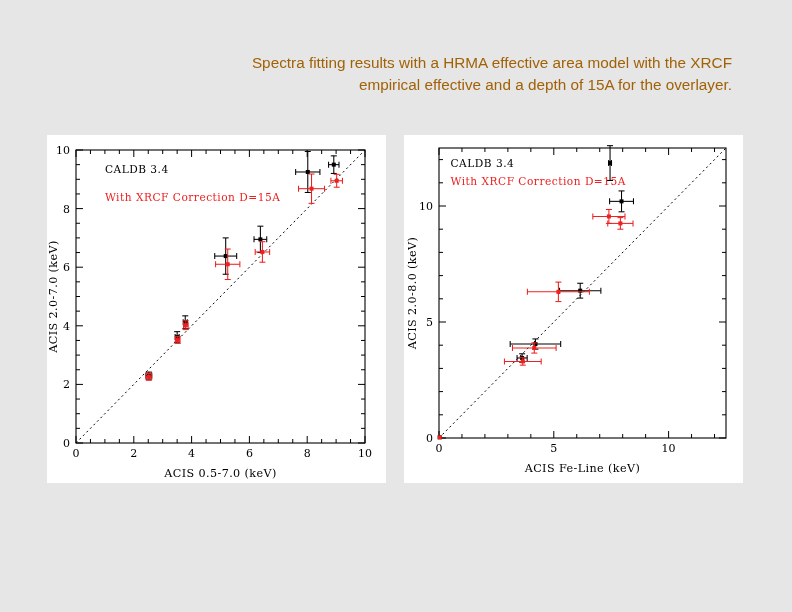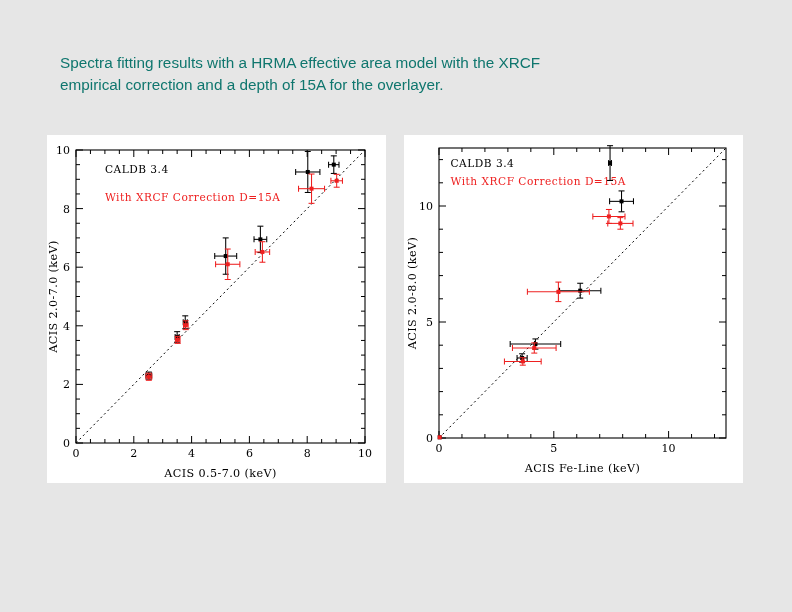--- a/index.html
+++ b/index.html
@@ -22,22 +22,22 @@
     height: 612px;
     background: #e6e6e6;
   }
 
   
   #title {
     position: absolute;
     left: 60px;
     top: 52px;
     width: 672px;
-    text-align: left;
-    color: #0f766e;
+    text-align: right;
+    color: #a16207;
     font-size: 15.3px;
     line-height: 22px;
     font-family: "Liberation Sans", sans-serif;
   }
   #title .tline { display: block; white-space: nowrap; }
 
   
   .plot-card {
     position: absolute;
     background: #ffffff;
@@ -84,21 +84,21 @@
   .pt-k { fill: #000; }
   .pt-r { fill: #ee2020; }
 </style>
 </head>
 <body>
 
 <div id="slide">
 
   <div id="title">
     <span class="tline">Spectra fitting results with a HRMA effective area model with the XRCF</span>
-    <span class="tline">empirical correction and a depth of 15A for the overlayer.</span>
+    <span class="tline">empirical effective and a depth of 15A for the overlayer.</span>
   </div>
 
   <div class="plot-card" id="card-left">
     <svg class="plot-svg" id="svg-left" viewBox="0 0 339 348">
         <rect x="29" y="15" width="289" height="293" class="axis-line"></rect>
         <line x1="29" y1="308" x2="29" y2="301" class="tickmark"></line>
         <line x1="29" y1="15" x2="29" y2="22" class="tickmark"></line>
         <line x1="43.45" y1="308" x2="43.45" y2="304" class="tickmark"></line>
         <line x1="43.45" y1="15" x2="43.45" y2="19" class="tickmark"></line>
         <line x1="57.900000000000006" y1="308" x2="57.900000000000006" y2="304" class="tickmark"></line>

